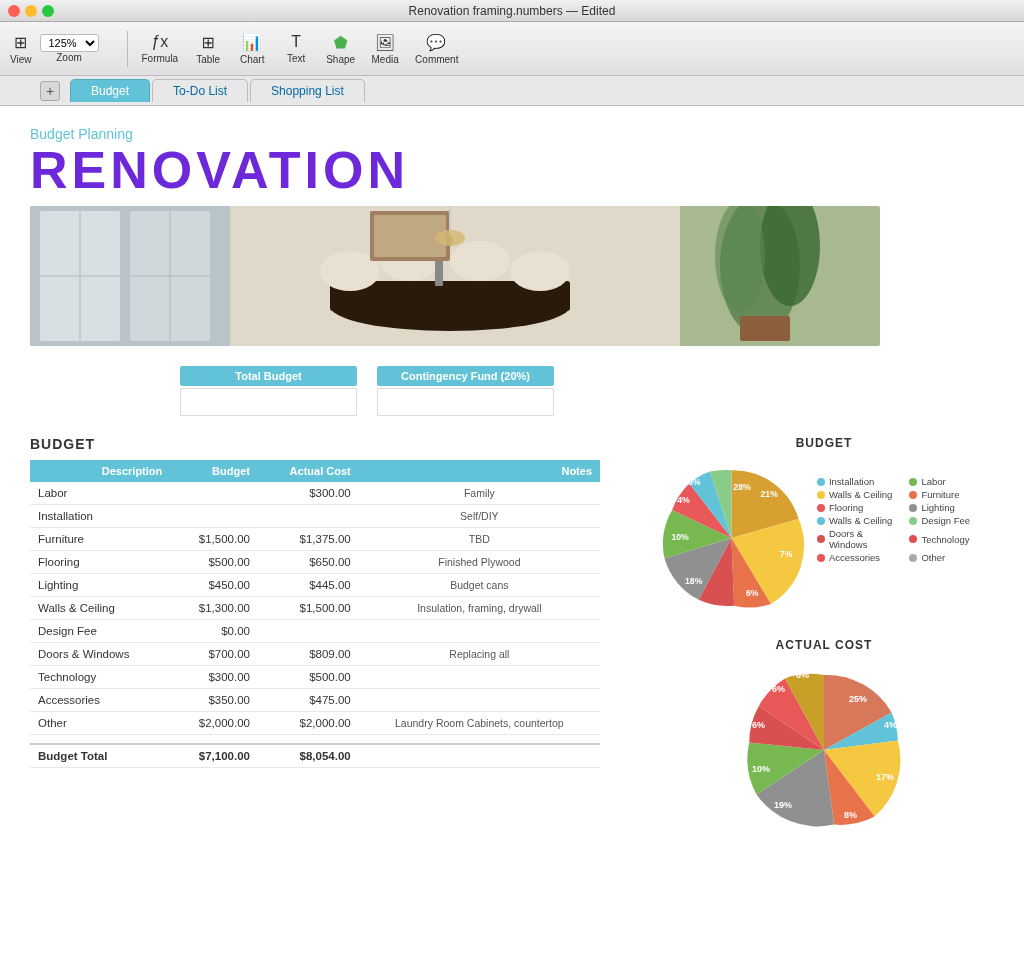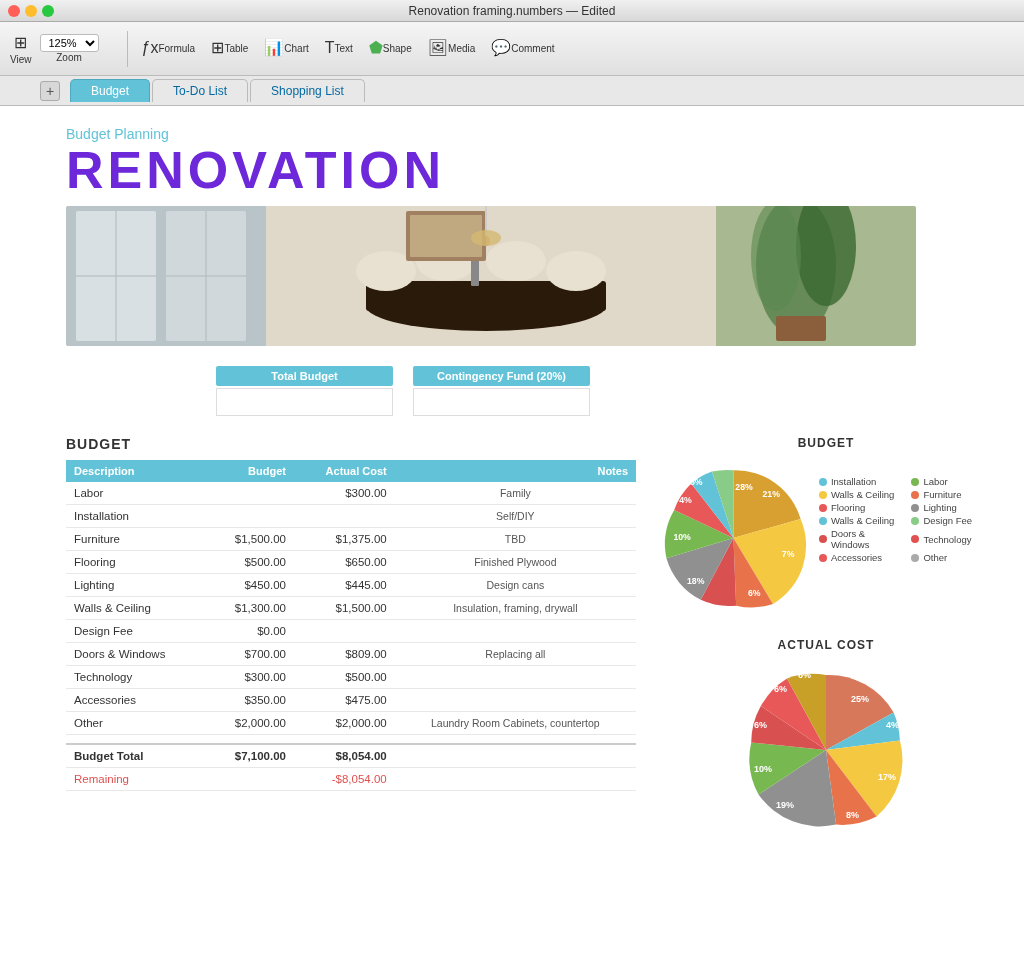--- a/index.html
+++ b/index.html
@@ -39,21 +39,21 @@
       gap: 4px;
     }
     .toolbar-left {
       display: flex;
       align-items: center;
       gap: 8px;
       margin-right: 20px;
     }
     .toolbar-btn {
       display: flex;
-      flex-direction: row;
+      flex-direction: column;
       align-items: center;
       justify-content: center;
       padding: 4px 6px;
       border-radius: 4px;
       cursor: pointer;
       min-width: 40px;
       font-size: 10px;
       color: #333;
       border: none;
       background: transparent;
@@ -125,21 +125,20 @@
       color: #0369a1;
     }
 
     
     .content-area {
       background: white;
       width: 100%;
       height: calc(960px - 22px - 54px - 30px);
       overflow-y: auto;
       display: flex;
-      padding-left: 36px;
     }
     .sheet {
       width: 100%;
       padding: 20px 30px;
     }
 
     
     .budget-planning-label {
       color: #62c3d8;
       font-size: 14px;
@@ -222,21 +221,21 @@
       width: 570px;
       border-collapse: collapse;
       font-size: 11.5px;
     }
     .budget-table thead tr {
       background: #62c3d8;
       color: white;
     }
     .budget-table thead th {
       padding: 5px 8px;
-      text-align: left;
+      text-align: right;
       font-weight: 600;
       font-size: 11px;
     }
     .budget-table thead th:nth-child(2),
     .budget-table thead th:nth-child(3) {
       text-align: right;
     }
     .budget-table thead th:nth-child(4) {
       text-align: right;
     }
@@ -488,21 +487,21 @@
             <tr class="table-row">
               <td>Flooring</td>
               <td>$500.00</td>
               <td>$650.00</td>
               <td>Finished Plywood</td>
             </tr>
             <tr class="table-row">
               <td>Lighting</td>
               <td>$450.00</td>
               <td>$445.00</td>
-              <td>Design cans</td>
+              <td>Budget cans</td>
             </tr>
             <tr class="table-row">
               <td>Walls &amp; Ceiling</td>
               <td>$1,300.00</td>
               <td>$1,500.00</td>
               <td>Insulation, framing, drywall</td>
             </tr>
             <tr class="table-row">
               <td>Design Fee</td>
               <td>$0.00</td>
@@ -533,26 +532,20 @@
               <td>$2,000.00</td>
               <td>Laundry Room Cabinets, countertop</td>
             </tr>
             <tr class="separator-row">
               <td colspan="4" style="padding:4px;"></td>
             </tr>
             <tr class="totals-row">
               <td><strong>Budget Total</strong></td>
               <td><strong>$7,100.00</strong></td>
               <td><strong>$8,054.00</strong></td>
-              <td></td>
-            </tr>
-            <tr class="remaining-row">
-              <td style="color:#e05050;">Remaining</td>
-              <td></td>
-              <td style="color:#e05050;">-$8,054.00</td>
               <td></td>
             </tr>
           </tbody>
         </table>
       </div>
 
       <div class="right-content">
 
         <div class="chart-container">
           <div class="chart-title">BUDGET</div>

